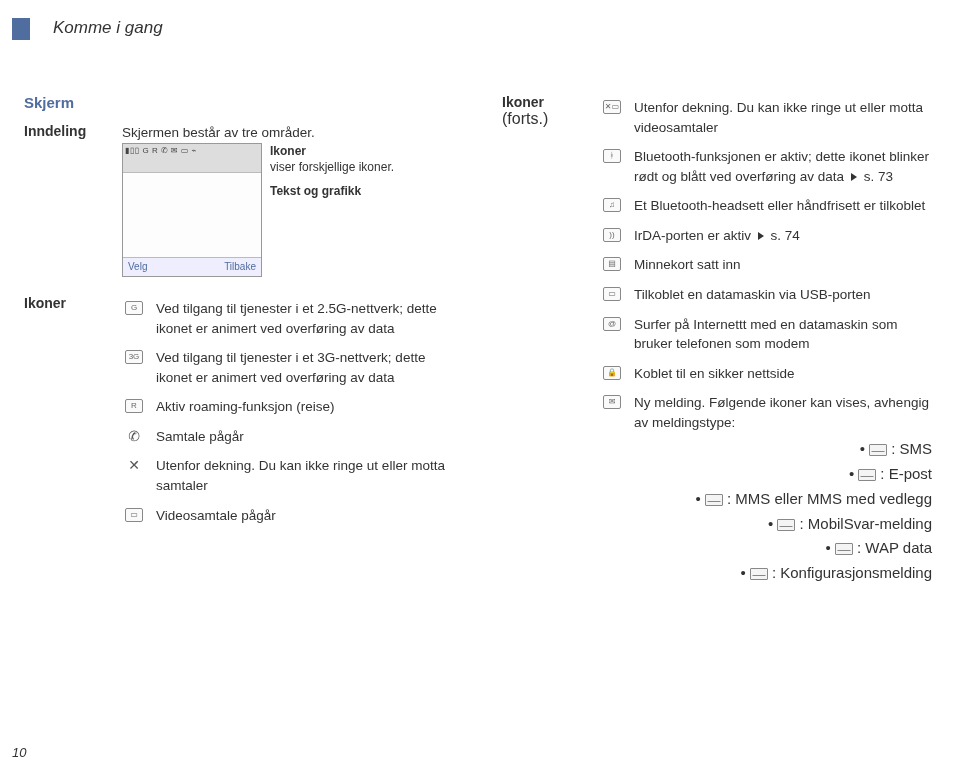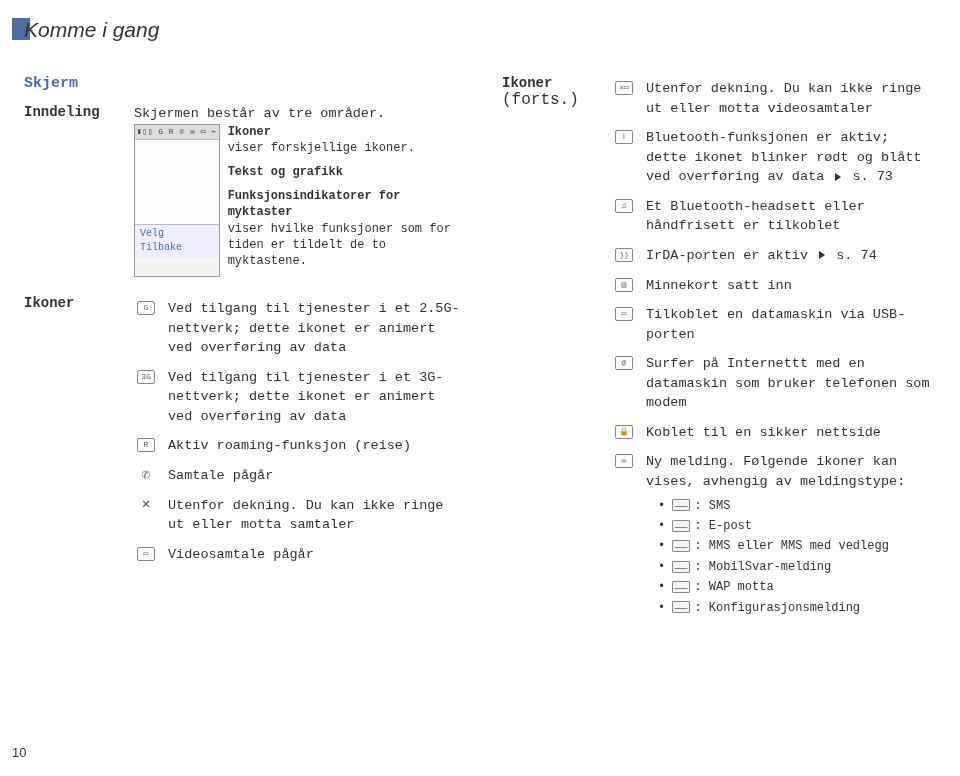--- a/index.html
+++ b/index.html
@@ -7,74 +7,73 @@
     width: 960px;
     height: 776px;
     font-family: Arial, Helvetica, sans-serif;
     font-size: 13px;
     color: #333;
     background: #fff;
     position: relative;
   }
   .page {
     display: flex;
-    padding: 17px 22px 18px 0;
-    font-family: Liberation Mono, monospace;
+    padding: 36px 22px 18px 0;
   }
   .header-bar {
     position: absolute;
     top: 18px;
     left: 12px;
     width: 18px;
     height: 22px;
     background: #4f6d9f;
   }
   .header-title {
     position: absolute;
     top: 18px;
-    left: 24px;
+    left: 53px;
     font-style: italic;
-    font-size: 21px;
+    font-size: 17px;
     color: #333;
   }
   .content {
     display: flex;
     gap: 30px;
     margin-top: 58px;
     margin-left: 24px;
     width: 100%;
   }
   .left-col { width: 440px; }
   .right-col { width: 430px; margin-left: 8px; }
   .section-title {
     color: #4f6d9f;
     font-weight: bold;
     font-size: 15px;
     margin-bottom: 12px;
   }
-  .row { display: flex; gap: 30px; margin-bottom: 6px; }
+  .row { display: flex; gap: 18px; margin-bottom: 6px; }
   .label-col {
     width: 80px;
     font-weight: bold;
     color: #333;
     font-size: 14px;
   }
   .value-col { flex: 1; font-size: 13.5px; line-height: 1.45; }
   .phone-box {
     display: flex;
     gap: 8px;
     margin-bottom: 12px;
   }
   .phone-screen {
     border: 1px solid #999;
     width: 140px;
     background: #f5f5f5;
   }
   .phone-icon-bar {
-    height: 14px;
+    height: 28px;
     background: #ddd;
     font-size: 8px;
     letter-spacing: 0.5px;
     color: #444;
     padding: 1px 2px;
     overflow: hidden;
     white-space: nowrap;
   }
   .phone-body {
     height: 86px;
@@ -82,50 +81,50 @@
     border-top: 1px solid #bbb;
     border-bottom: 1px solid #bbb;
   }
   .phone-softkeys {
     display: flex;
     justify-content: space-between;
     font-size: 10px;
     color: #4f6d9f;
     padding: 2px 5px;
     background: #eef;
-    flex-direction: column;
   }
   .callouts { font-size: 12px; line-height: 1.35; }
   .callout { margin-bottom: 8px; }
   .callout b { font-weight: bold; }
   .icon-list { margin-top: 4px; }
   .icon-row { display: flex; gap: 10px; margin-bottom: 10px; align-items: flex-start; }
   .icon-cell {
     width: 24px;
     height: 18px;
     display: inline-flex;
     align-items: center;
     justify-content: center;
     flex-shrink: 0;
     font-size: 12px;
     color: #555;
   }
   .icon-text { flex: 1; font-size: 13.5px; line-height: 1.45; }
   .tri { display: inline-block; width: 0; height: 0; border-top: 4px solid transparent; border-bottom: 4px solid transparent; border-left: 6px solid #333; margin: 0 3px; vertical-align: middle; }
   .bullets { list-style: none; margin-top: 6px; }
-  .bullets li { margin-bottom: 3px; font-size: 12px; padding-left: 12px; }
+  .bullets li { margin-bottom: 3px; font-size: 15px; padding-left: 12px; text-align: right; }
   .bullets li::before { content: "• "; }
   .msg-icon { display: inline-block; width: 18px; height: 12px; border: 1px solid #888; border-radius: 1px; margin-right: 4px; vertical-align: middle; position: relative; background: #f4f4f4; }
   .msg-icon::after { content:""; position:absolute; top:1px; left:1px; right:1px; height:5px; border-bottom:1px solid #888; border-left:1px solid transparent; border-right:1px solid transparent; }
   .page-num {
     position: absolute;
     bottom: 16px;
     left: 12px;
     font-size: 13px;
     color: #333;
+    font-style: italic;
   }
   
   .ic { display:inline-block; width:18px; height:14px; border:1px solid #888; border-radius:2px; font-size:8px; line-height:12px; text-align:center; color:#666; background:#fafafa; }
   .ic-bars { border:none; background:none; }
   .ic-bars span { display:inline-block; width:2px; background:#666; margin-right:1px; vertical-align:bottom; }
   .ic-phone { border:none; font-size:14px; color:#555; }
 </style>
 </head>
 <body>
 
@@ -152,24 +151,20 @@
               </div>
             </div>
             <div class="callouts">
               <div class="callout">
                 <b>Ikoner</b><br>
                 <span>viser forskjellige ikoner.</span>
               </div>
               <div class="callout">
                 <b>Tekst og grafikk</b><br>
               </div>
-              <div class="callout">
-                <b>Funksjonsindikatorer for myktaster</b><br>
-                <span>viser hvilke funksjoner som for tiden er tildelt de to myktastene.</span>
-              </div>
             </div>
           </div>
         </div>
       </div>
 
       <div class="row">
         <div class="label-col">Ikoner</div>
         <div class="value-col">
           <div class="icon-list">
             <div class="icon-row">
@@ -277,21 +272,21 @@
               <span class="icon-cell">
                   <span class="ic">✉</span>
                 </span>
               <span class="icon-text">
                 <span>Ny melding. Følgende ikoner kan vises, avhengig av meldingstype:</span>
                 <ul class="bullets">
                   <li><span class="msg-icon"></span><span>: SMS</span></li>
                   <li><span class="msg-icon"></span><span>: E-post</span></li>
                   <li><span class="msg-icon"></span><span>: MMS eller MMS med vedlegg</span></li>
                   <li><span class="msg-icon"></span><span>: MobilSvar-melding</span></li>
-                  <li><span class="msg-icon"></span><span>: WAP motta</span></li>
+                  <li><span class="msg-icon"></span><span>: WAP data</span></li>
                   <li><span class="msg-icon"></span><span>: Konfigurasjonsmelding</span></li>
                 </ul>
               </span>
             </div>
           </div>
         </div>
       </div>
     </div>
   </div>
 </div>

